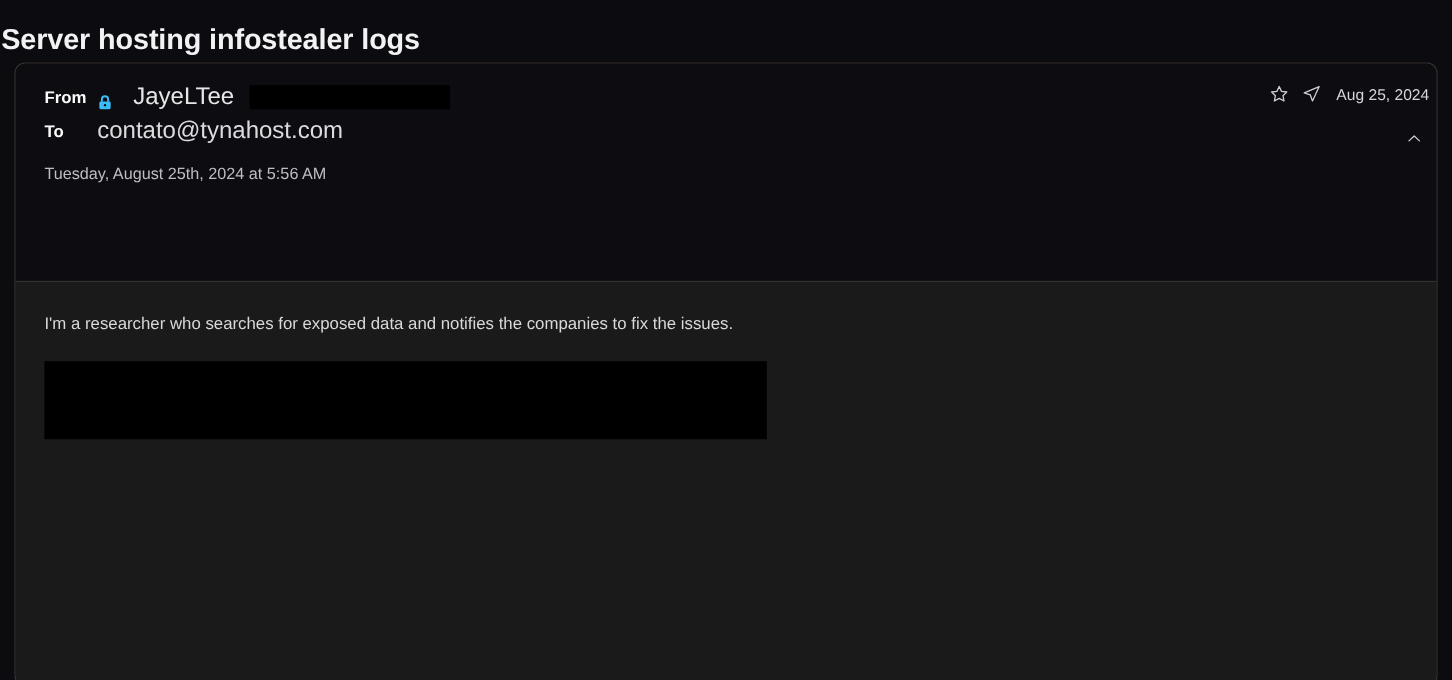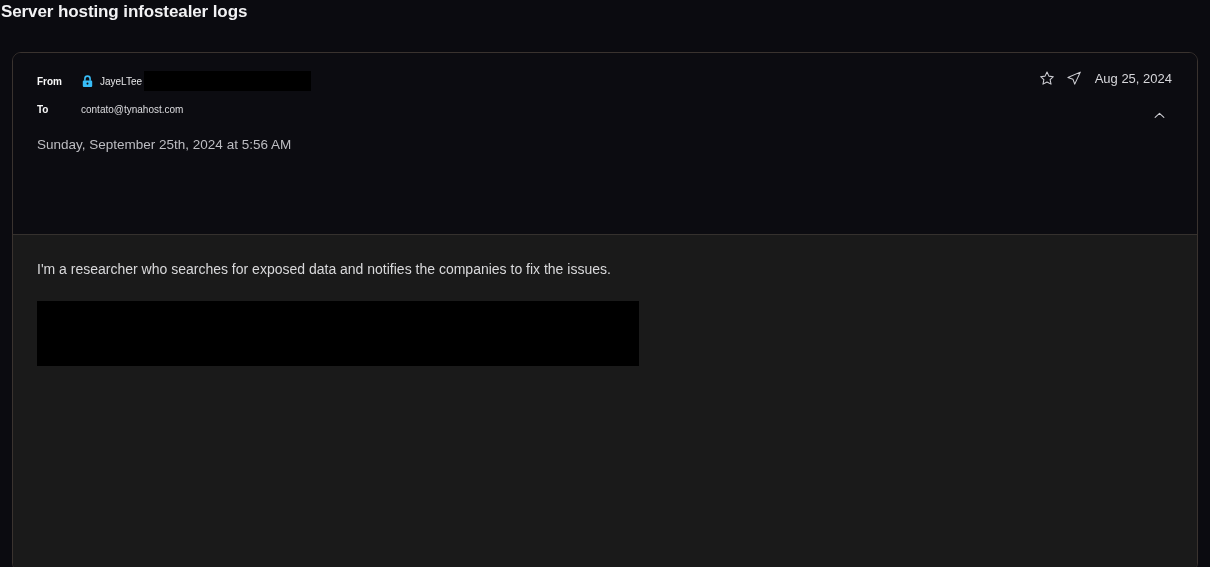--- a/index.html
+++ b/index.html
@@ -11,24 +11,24 @@
     width: 1210px;
     height: 567px;
     background: #0b0b10;
     font-family: "Liberation Sans", sans-serif;
     color: #e8e8ea;
     overflow: hidden;
   }
 
   
   #page-title {
-    font-size: 17px;
+    font-size: 24px;
     font-weight: bold;
     color: #f2f2f4;
-    padding: 0 0 0 0;
+    padding: 22px 0 0 0;
     margin: 0 0 0 1px;
     line-height: 24px;
     letter-spacing: -0.1px;
   }
 
   
   #message-card {
     position: absolute;
     left: 12px;
     top: 52px;
@@ -47,31 +47,32 @@
     background: #0c0c11;
   }
 
   .addr-row {
     display: flex;
     align-items: center;
     height: 28px;
   }
   .addr-label {
     width: 56px;
-    font-size: 10px;
+    font-size: 14px;
     font-weight: bold;
     color: #fafafa;
     flex: 0 0 56px;
     padding-left: 12px;
   }
   .addr-value {
     display: flex;
     align-items: center;
-    font-size: 10px;
+    font-size: 20px;
     color: #dcdcdf;
+    gap: 11px;
   }
   .lock-icon {
     display: inline-block;
     width: 13px;
     height: 13px;
     margin-right: 6px;
     position: relative;
     top: 0px;
   }
   .sender-name { color: #e6e6e8; }
@@ -90,21 +91,21 @@
     font-size: 13.5px;
     color: #bdbdc2;
     padding-left: 12px;
     margin-top: 13px;
     line-height: 18px;
   }
 
   
   .header-right {
     position: absolute;
-    right: 25px;
+    right: 6px;
     top: 15px;
     text-align: right;
   }
   .meta-row {
     display: flex;
     align-items: center;
     justify-content: flex-end;
     gap: 10px;
     height: 20px;
   }
@@ -232,21 +233,21 @@
         <span class="sender-name">JayeLTee</span>
         <span class="redaction" id="from-redaction"></span>
       </span>
     </div>
 
     <div class="addr-row">
       <span class="addr-label">To</span>
       <span class="addr-value">contato@tynahost.com</span>
     </div>
 
-    <div class="datetime-line">Sunday, September 25th, 2024 at 5:56 AM</div>
+    <div class="datetime-line">Tuesday, August 25th, 2024 at 5:56 AM</div>
 
     <div class="header-right">
       <div class="meta-row">
         <span class="meta-icon">
           <svg width="16" height="16" viewBox="0 0 24 24" fill="none" stroke="#cfcfd4" stroke-width="1.6" stroke-linejoin="round">
             <polygon points="12,3 14.9,9.2 21.5,10 16.7,14.6 18,21.2 12,18 6,21.2 7.3,14.6 2.5,10 9.1,9.2"></polygon>
           </svg>
         </span>
         <span class="meta-icon">
           <svg width="16" height="16" viewBox="0 0 24 24" fill="none" stroke="#cfcfd4" stroke-width="1.6" stroke-linejoin="round">

